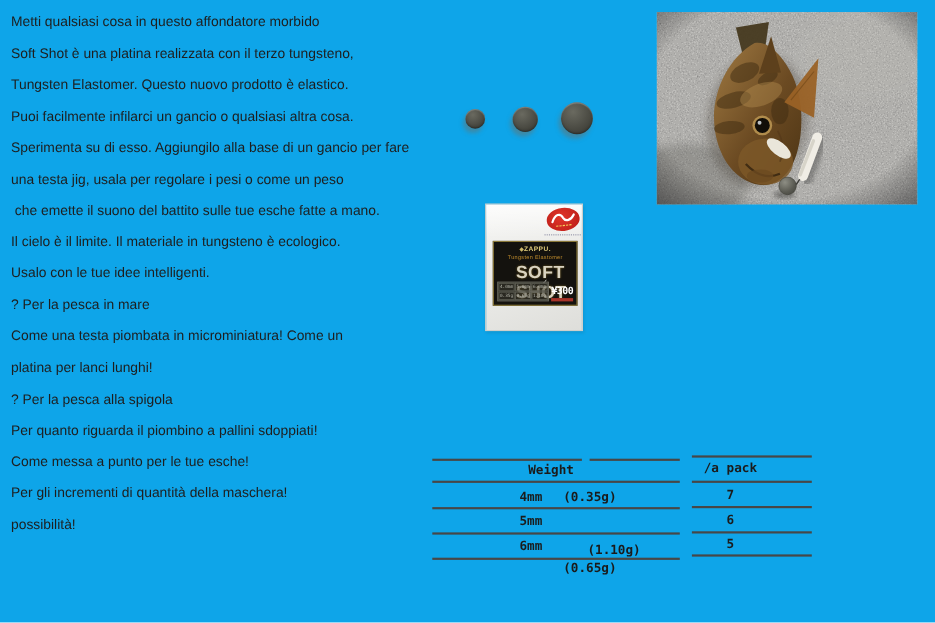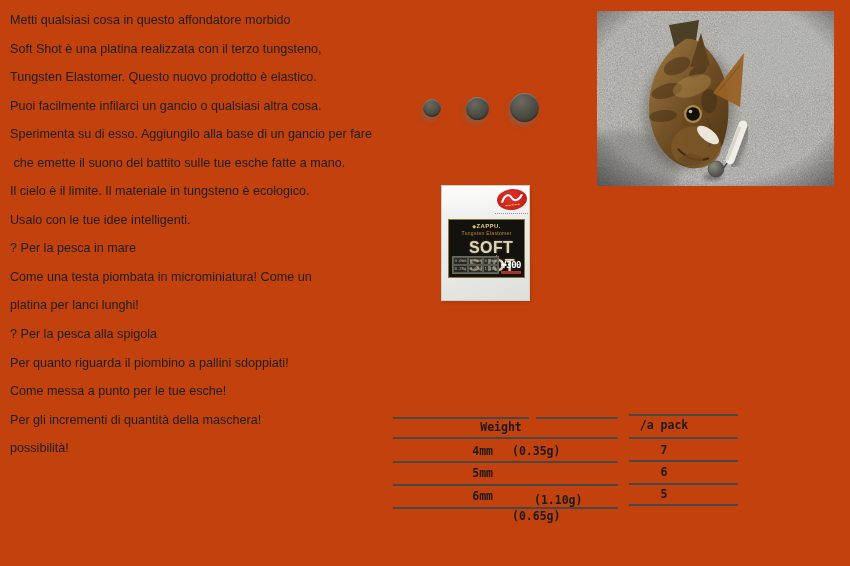--- a/index.html
+++ b/index.html
@@ -1,16 +1,16 @@
 <!DOCTYPE html>
 <html><head>
 <meta charset="utf-8">
 <style>
   html,body{margin:0;padding:0;background:#ffffff;}
-  .canvas{position:relative;width:850px;height:566px;background:#c2410c;overflow:hidden;
+  .canvas{position:relative;width:850px;height:566px;background:#0ea5e9;overflow:hidden;
           font-family:"Liberation Sans",sans-serif;}
 
   
   .desc{position:absolute;left:10px;top:6px;width:400px;font-size:12.6px;
         line-height:28.55px;color:#1e1e1e;}
   .desc div{white-space:pre;}
 
   
   .ball{position:absolute;border-radius:50%;
         background:radial-gradient(circle at 38% 30%,#6a6a60 0%,#515149 45%,#3b3b34 85%);
@@ -63,20 +63,21 @@
 <body>
 
 <div class="canvas">
 
   <div class="desc">
     <div>Metti qualsiasi cosa in questo affondatore morbido</div>
     <div>Soft Shot è una platina realizzata con il terzo tungsteno,</div>
     <div>Tungsten Elastomer. Questo nuovo prodotto è elastico.</div>
     <div>Puoi facilmente infilarci un gancio o qualsiasi altra cosa.</div>
     <div>Sperimenta su di esso. Aggiungilo alla base di un gancio per fare</div>
+    <div>una testa jig, usala per regolare i pesi o come un peso</div>
     <div> che emette il suono del battito sulle tue esche fatte a mano.</div>
     <div>Il cielo è il limite. Il materiale in tungsteno è ecologico.</div>
     <div>Usalo con le tue idee intelligenti.</div>
     <div>? Per la pesca in mare</div>
     <div>Come una testa piombata in microminiatura! Come un</div>
     <div>platina per lanci lunghi!</div>
     <div>? Per la pesca alla spigola</div>
     <div>Per quanto riguarda il piombino a pallini sdoppiati!</div>
     <div>Come messa a punto per le tue esche!</div>
     <div>Per gli incrementi di quantità della maschera!</div>

